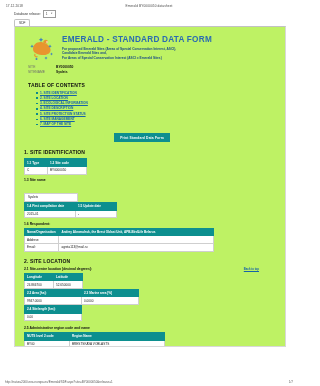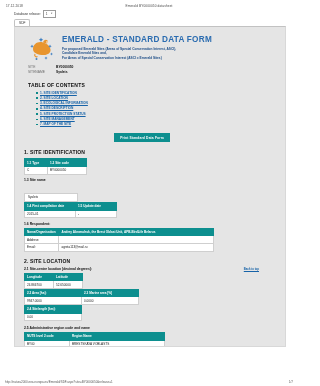--- a/index.html
+++ b/index.html
@@ -42,21 +42,21 @@
   .tabstrip{padding-left:14px;margin-top:1px;display:flex;align-items:flex-end;}
   .tab{
     border:1px solid #c2c2c2;border-bottom:none;
     background:#fff;font-size:3.2px;color:#2b2b2b;
     padding:1px 4px 1px 4px;border-radius:2px 2px 0 0;
   }
 
   
   .panel{
     margin:0 12px 0 14px;border:1px solid #d8d8d8;border-top:1px solid #c2c2c2;
-    background:#e5e5e5;height:321px;padding:6px 23px 0 7px;box-sizing:border-box;
+    background:#bef264;height:321px;padding:6px 23px 0 7px;box-sizing:border-box;
     overflow:hidden;
   }
 
   
   .doc-head{display:flex;gap:6px;align-items:flex-start;padding:3px 0 0 6px;}
   .logo{width:28px;height:24px;position:relative;flex:none;}
   .logo svg{position:absolute;inset:0;}
   .doc-title{
     font-size:8.2px;font-weight:bold;color:#2b6cb0;letter-spacing:.25px;
     line-height:1;margin-bottom:2.5px;

